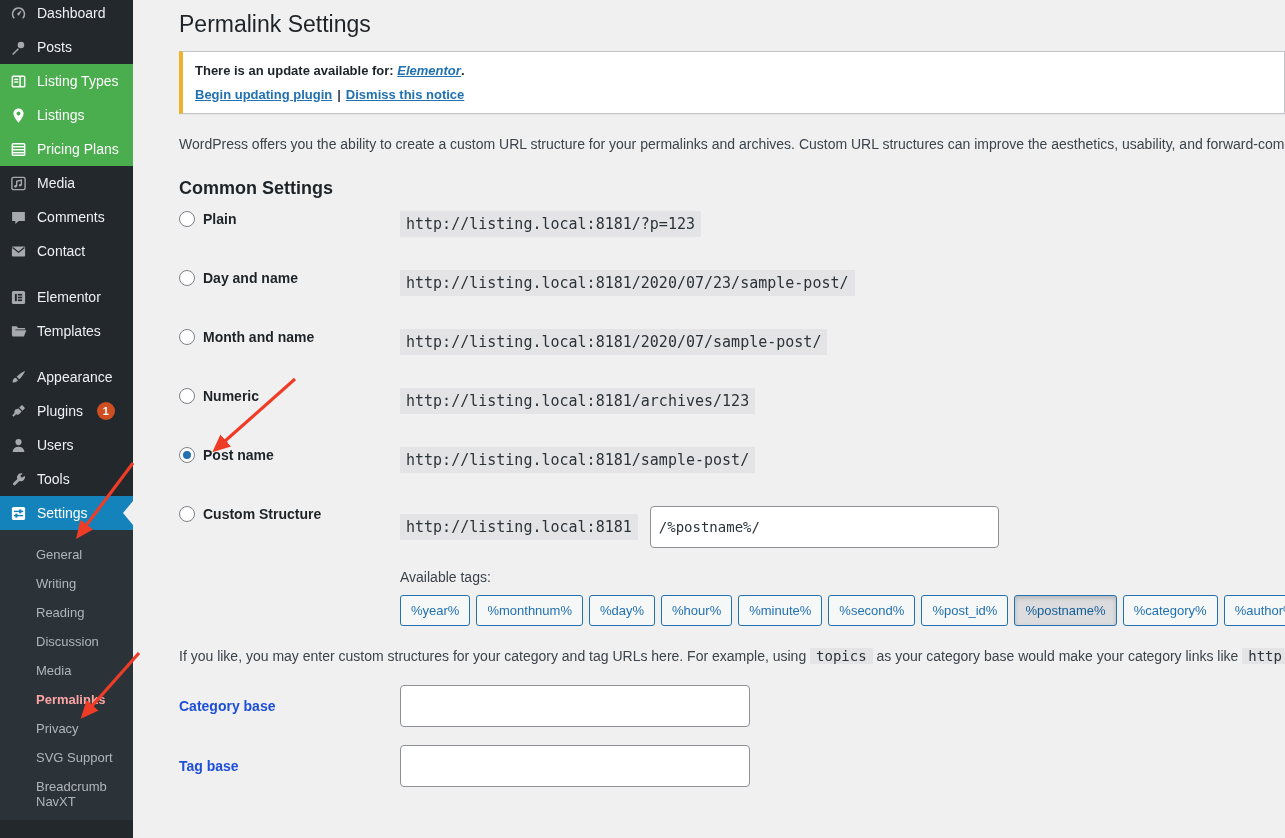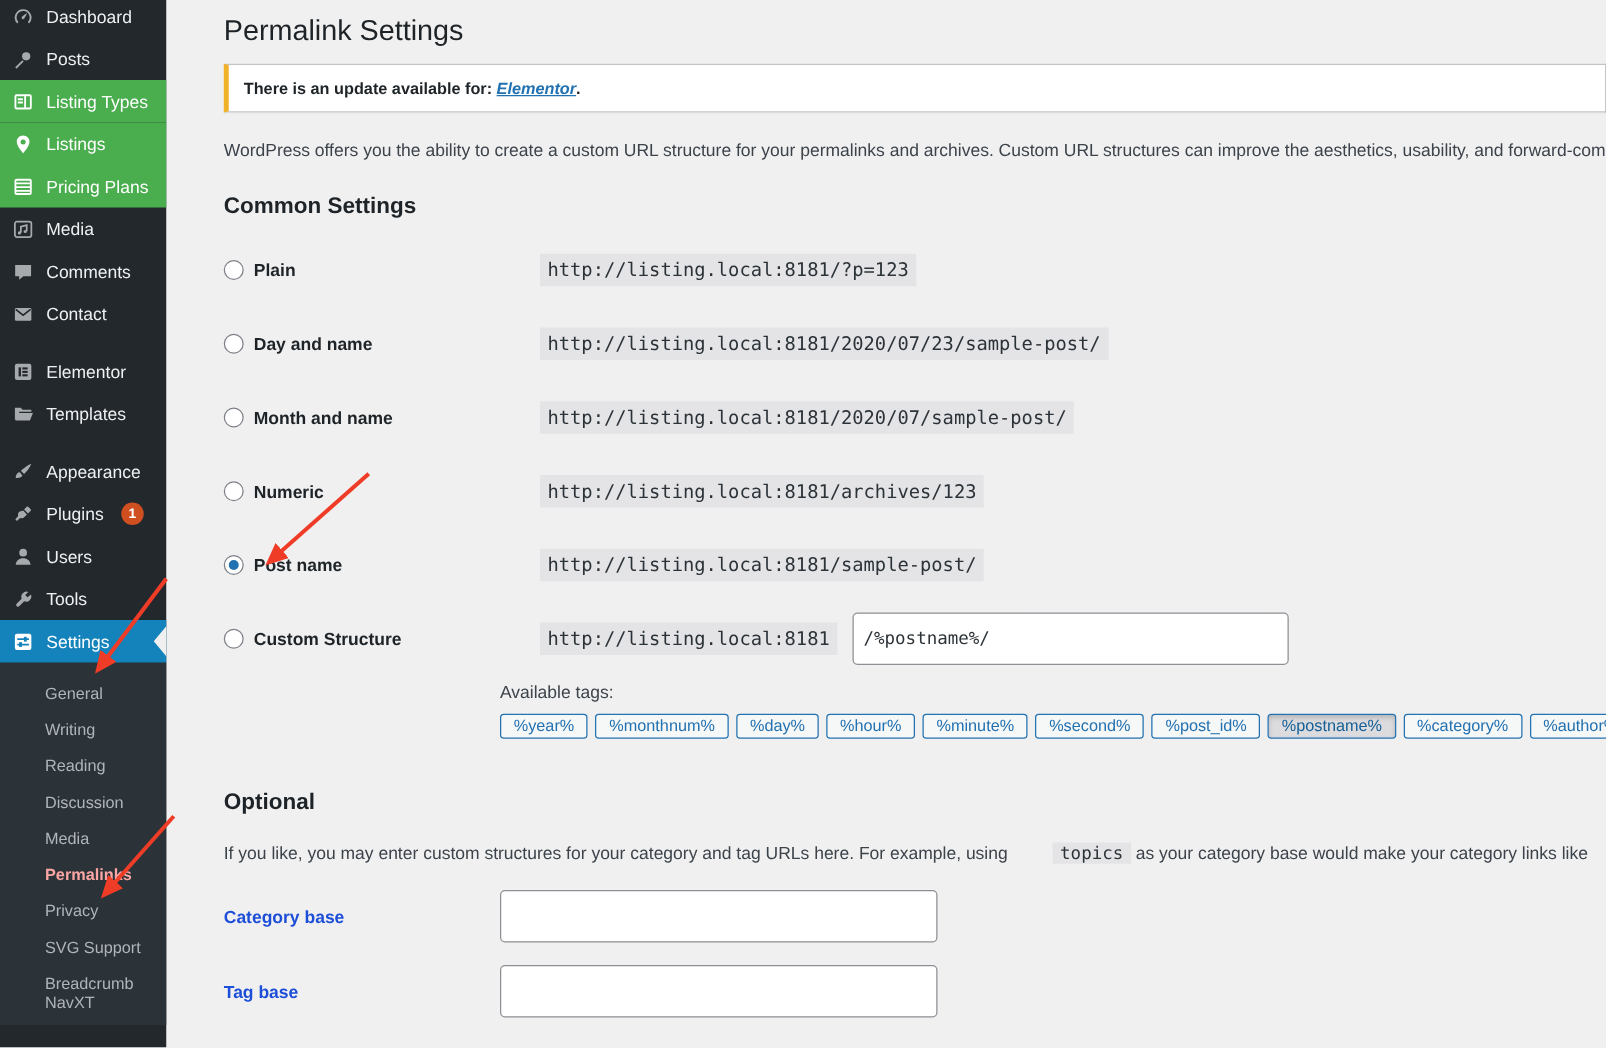--- a/index.html
+++ b/index.html
@@ -53,48 +53,48 @@
   .notice p { margin:9px 0; font-size:13px; font-weight:700; color:#1d2327; }
   a.link { color:#2271b1; text-decoration:underline; cursor:pointer; }
   .notice a.link { font-weight:700; }
   a.em { font-style:italic; }
   .sep { margin:0 5px; color:#3c434a; }
   p.intro, p.optional-text {
     margin-top:22px; font-size:14px; color:#3c434a; white-space:nowrap; overflow:hidden;
   }
   h2.section { font-size:18px; font-weight:600; margin-top:26px; color:#1d2327; }
   .form-table { margin-top:12px; }
-  .form-row { display:flex; align-items:center; min-height:59px; }
+  .form-row { display:flex; align-items:flex-start; min-height:59px; }
   .form-row .th {
     flex:0 0 221px; display:flex; align-items:center; gap:8px;
     font-size:14px; font-weight:600; color:#1d2327;
   }
   .form-row .td { display:flex; align-items:center; gap:12px; }
   .radio {
     width:16px; height:16px; border-radius:50%; border:1px solid #7e8288;
     background:#fff; position:relative; flex:none; cursor:pointer;
   }
   .radio.checked::after {
     content:""; position:absolute; inset:3px; border-radius:50%; background:#2271b1;
   }
   code.example, code.inline {
     background:#e4e4e7; padding:4px 6px; font-family:"DejaVu Sans Mono", monospace;
-    font-size:15px; color:#2c3338;margin-left:32px;
+    font-size:15px; color:#2c3338;
   }
   code.inline { font-size:14px; padding:3px 6px; }
   input.text-input {
     height:42px; border:1px solid #8c8f94; border-radius:4px; background:#fff;
     padding:0 8px; font-family:"DejaVu Sans Mono", monospace; font-size:14px; color:#2c3338;
   }
   input.structure-input { width:349px; }
   input.base-input { width:350px; font-family:"Liberation Sans", sans-serif; }
   .avail-label { margin:4px 0 0 221px; font-size:14px; color:#3c434a; }
   .tags-row { margin:10px 0 0 221px; display:flex; gap:6px; }
   .tag-btn {
-    height:20px; padding:0 10px; display:inline-flex; align-items:center;
+    height:31px; padding:0 10px; display:inline-flex; align-items:center;
     background:#f6f7f7; border:1px solid #2271b1; border-radius:3px;
     color:#2271b1; font-size:13px; cursor:pointer; white-space:nowrap;
   }
   .tag-btn.active { background:#dcdcde; box-shadow:inset 0 2px 4px rgba(0,0,0,.18); color:#135e96; }
   h2.section.optional { margin-top:40px; }
   .opt-row { display:flex; align-items:center; min-height:60px; }
   .opt-row .th { flex:0 0 221px; font-size:14px; font-weight:600; color:#1d4ed8; }
   
   .arrows { position:absolute; left:0; top:0; z-index:10; pointer-events:none; }
 </style>
@@ -285,20 +285,23 @@
     </div>
   </div>
 </aside>
 
 <main class="main">
   <h1 class="page-title">Permalink Settings</h1>
 
   <div class="notice">
     <p><span>There is an update available for:</span>
       <a class="link em">Elementor</a><span>.</span></p>
+    <p>
+      <a class="link">Begin updating plugin</a><span class="sep">|</span><a class="link">Dismiss this notice</a>
+    </p>
   </div>
 
   <p class="intro">WordPress offers you the ability to create a custom URL structure for your permalinks and archives. Custom URL structures can improve the aesthetics, usability, and forward-compatibility of your links.</p>
 
   <h2 class="section">Common Settings</h2>
 
   <div class="form-table">
 
     <div class="form-row">
       <div class="th">
@@ -370,21 +373,20 @@
       <button class="tag-btn">%hour%</button>
       <button class="tag-btn">%minute%</button>
       <button class="tag-btn">%second%</button>
       <button class="tag-btn">%post_id%</button>
       <button class="tag-btn active">%postname%</button>
       <button class="tag-btn">%category%</button>
       <button class="tag-btn">%author%</button>
     </div>
   </div>
 
-  <h2 class="section optional">Optional</h2>
 
   <p class="optional-text"><span>If you like, you may enter custom structures for your category and tag URLs here. For example, using</span>
     <code class="inline">topics</code>
     <span>as your category base would make your category links like</span>
     <code class="inline">http://listing.local:8181/topics/uncategorized/</code></p>
 
   <div class="form-table">
     <div class="opt-row">
       <div class="th">Category base</div>
       <div class="td"><input class="text-input base-input" type="text" value="" style=""></div>

